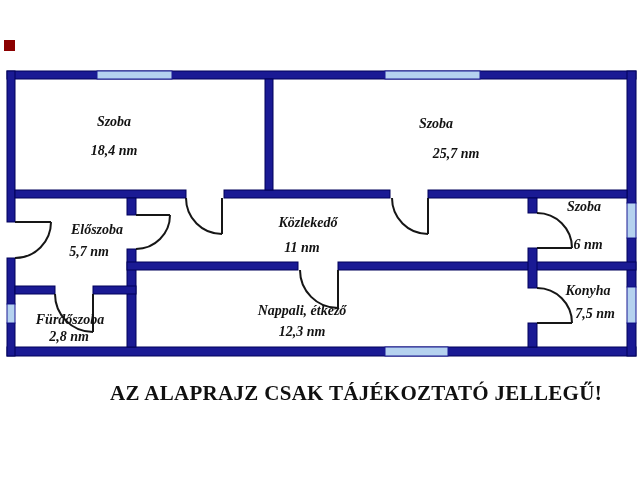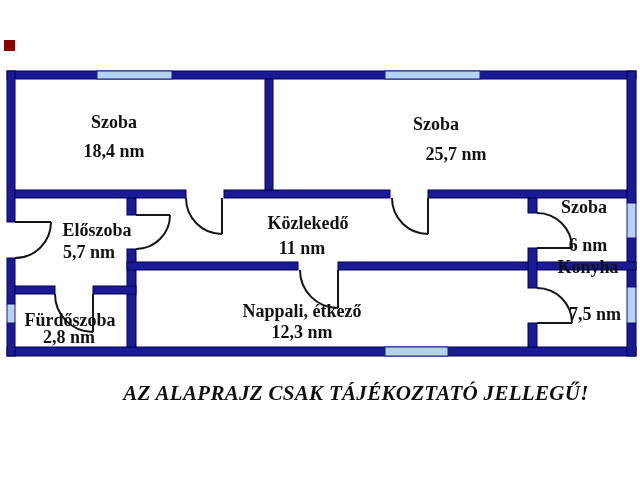--- a/index.html
+++ b/index.html
@@ -17,36 +17,37 @@
     font-family:"Liberation Serif", serif;
   }
   #plan-svg{position:absolute;left:0;top:0;}
   .wall{fill:var(--wall);stroke:#00005a;stroke-width:1;}
   .win{fill:var(--win);stroke:var(--wall);stroke-width:1;}
   .door{fill:none;stroke:#161616;stroke-width:2;}
   .lbl{
     position:absolute;
     transform:translate(-50%,-50%);
     font-family:"Liberation Serif", serif;
+    font-style:italic;
     font-weight:bold;
-    font-size:18px;
+    font-size:14px;
     color:var(--ink);
     white-space:nowrap;
     line-height:1;
   }
   #corner-marker{
     position:absolute;left:4px;top:40px;
     width:11px;height:11px;
     background:var(--marker);
   }
   #disclaimer{
     position:absolute;left:356px;top:393px;
     transform:translate(-50%,-50%);
     font-family:"Liberation Serif", serif;
-    font-style:italic;font-weight:bold;
+    font-weight:bold;
     font-size:21px;letter-spacing:.3px;
     color:#101010;white-space:nowrap;text-align:right;
   }
 </style>
 </head>
 <body>
 
 <div id="corner-marker"></div>
 
 <svg id="plan-svg" width="640" height="480" viewBox="0 0 640 480">
@@ -121,21 +122,21 @@
 
 <div class="lbl" style="left:97px;top:230px">Előszoba</div>
 <div class="lbl" style="left:89px;top:252px">5,7 nm</div>
 
 <div class="lbl" style="left:308px;top:223px">Közlekedő</div>
 <div class="lbl" style="left:302px;top:248px">11 nm</div>
 
 <div class="lbl" style="left:584px;top:207px">Szoba</div>
 <div class="lbl" style="left:588px;top:245px">6 nm</div>
 
-<div class="lbl" style="left:588px;top:267px">Konyha</div>
+<div class="lbl" style="left:588px;top:291px">Konyha</div>
 <div class="lbl" style="left:595px;top:314px">7,5 nm</div>
 
 <div class="lbl" style="left:70px;top:320px">Fürdőszoba</div>
 <div class="lbl" style="left:69px;top:337px">2,8 nm</div>
 
 <div class="lbl" style="left:302px;top:311px">Nappali, étkező</div>
 <div class="lbl" style="left:302px;top:332px">12,3 nm</div>
 
 <div id="disclaimer">AZ ALAPRAJZ CSAK TÁJÉKOZTATÓ JELLEGŰ!</div>
 

